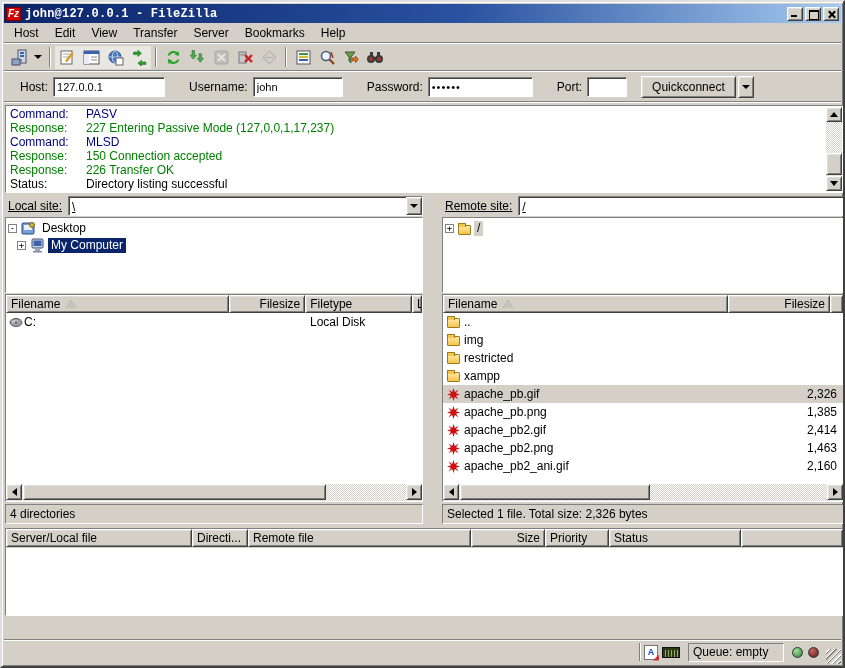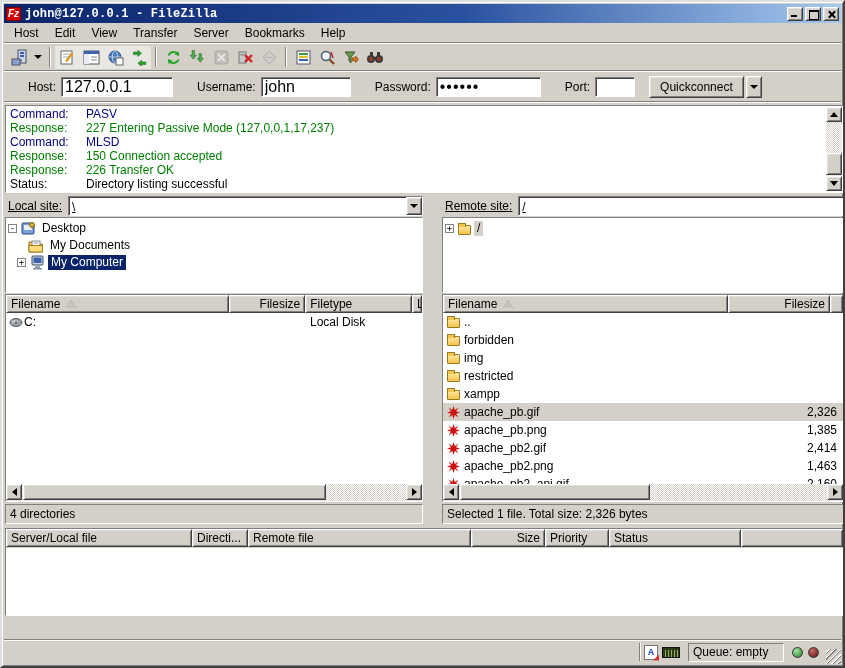--- a/index.html
+++ b/index.html
@@ -42,23 +42,23 @@
   .tbtn { width:24px; height:23px; display:flex; align-items:center; justify-content:center; margin:0 0; border:1px solid transparent; }
   .tbtn.pressed { background-color:#e9e7e2; }
   .tsep { width:2px; height:20px; border-left:1px solid #808080; border-right:1px solid #fff; margin:0 4px; }
   .tbtn svg { display:block; }
   .tbtn-dd { width:14px; height:23px; display:flex; align-items:center; justify-content:center; }
   .tri-down { width:0; height:0; border-left:4px solid transparent; border-right:4px solid transparent; border-top:4px solid #000; }
   .dim { opacity:.45; filter:grayscale(1); }
 
   
   .quickbar { position:absolute; left:2px; top:70px; right:2px; height:30px; display:flex; align-items:center;
-              border-bottom:1px solid #808080; box-shadow:0 1px 0 #fff; padding-left:24px; }
+              border-bottom:1px solid #808080; box-shadow:0 1px 0 #fff; padding-left:16px; }
   .qc-label { margin-right:5px; }
-  .qc-input { height:20px; font-family:"Liberation Sans",sans-serif; font-size:16px; padding:1px 3px; outline:none; }
+  .qc-input { height:20px; font-family:"Liberation Sans",sans-serif; font-size:11px; padding:1px 3px; outline:none; }
   .qc-host { width:112px; margin-right:24px; }
   .qc-user { width:90px; margin-right:24px; }
   .qc-pass { width:105px; margin-right:24px; letter-spacing:1px;}
   .qc-port { width:40px; margin-right:14px; }
   .qc-btn { height:22px; padding:0 10px; font-size:12px; display:flex; align-items:center; }
   .qc-dd { width:16px; height:22px; display:flex; align-items:center; justify-content:center; margin-left:2px; }
 
   
   .logpanel { position:absolute; left:3px; top:103px; width:839px; height:88px; background:#fff; }
   .log-lines { position:absolute; left:2px; top:1px; right:18px; bottom:1px; overflow:hidden; }
@@ -358,31 +358,20 @@
         <span class="exp-box">-</span>
         <span class="tree-icon">
           <svg width="15" height="14" viewBox="0 0 15 14">
               <rect x="1" y="1" width="12" height="11" rx="1" fill="#7aa0d8" stroke="#2a4a80"></rect>
               <rect x="3" y="3" width="8" height="5" fill="#e8f0fa"></rect>
               <circle cx="11" cy="3" r="2.4" fill="#d8b830" stroke="#806010"></circle>
             </svg>
         </span>
         <span class="tree-label">Desktop</span>
       </div>
-      <div class="tree-row" style="padding-left:20px;">
-        <span class="tree-icon">
-          <svg width="16" height="14" viewBox="0 0 16 14">
-              <path d="M1 3 h5 l1.5 2 h7 v8 h-13.5 z" fill="#f4c44d" stroke="#9a7b1e"></path>
-              <rect x="4" y="2" width="8" height="6" fill="#fff" stroke="#888"></rect>
-              <line x1="5.5" y1="4" x2="10.5" y2="4" stroke="#99a"></line>
-              <path d="M1 6.5 h13.5 v6.5 h-13.5 z" fill="#ffde7a" stroke="#9a7b1e"></path>
-            </svg>
-        </span>
-        <span class="tree-label">My Documents</span>
-      </div>
       <div class="tree-row" style="padding-left:9px;">
         <span class="exp-box">+</span>
         <span class="tree-icon">
           <svg width="15" height="15" viewBox="0 0 15 15">
               <rect x="2" y="1" width="11" height="9" rx="1" fill="#cdd6e4" stroke="#3a4a66"></rect>
               <rect x="3.5" y="2.5" width="8" height="5.5" fill="#3a62b0"></rect>
               <rect x="5" y="11" width="5" height="2" fill="#9aa6ba"></rect>
               <rect x="3" y="13" width="9" height="1.5" fill="#7a8aa2"></rect>
             </svg>
         </span>
@@ -451,27 +440,20 @@
       <span class="colhdr raised sort-asc" style="width:285px;">Filename</span>
       <span class="colhdr raised num" style="width:102px;">Filesize</span>
       <span class="colhdr raised" style="flex:1;"></span>
     </div>
     <div class="list-body" style="right:16px;">
       <div class="file-row">
         <span class="file-icon">
             <span class="folder-ico"></span>
           </span>
         <span class="file-name">..</span>
-        <span class="file-size"></span>
-      </div>
-      <div class="file-row">
-        <span class="file-icon">
-            <span class="folder-ico"></span>
-          </span>
-        <span class="file-name">forbidden</span>
         <span class="file-size"></span>
       </div>
       <div class="file-row">
         <span class="file-icon">
             <span class="folder-ico"></span>
           </span>
         <span class="file-name">img</span>
         <span class="file-size"></span>
       </div>
       <div class="file-row">

